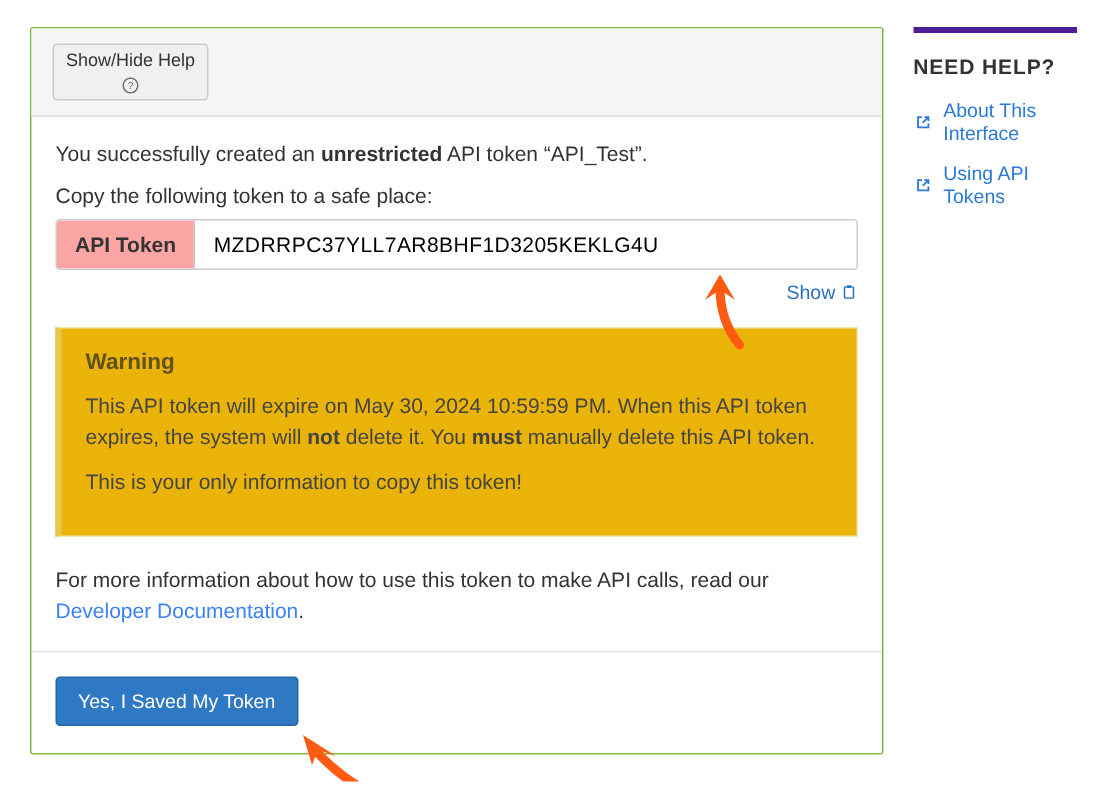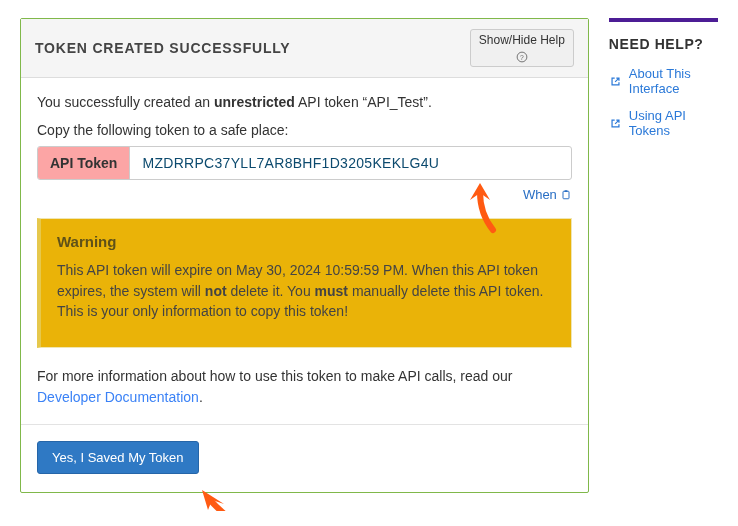--- a/index.html
+++ b/index.html
@@ -8,26 +8,26 @@
     .main { flex: 1; }
     .panel { border: 1px solid #80b84a; border-radius: 2px; }
     .panel-hd { background: #f5f5f5; border-bottom: 1px solid #ddd; padding: 10px 14px; display: flex; justify-content: space-between; align-items: center; }
     .panel-hd h2 { font-size: 14px; font-weight: 600; letter-spacing: 0.8px; color: #444; }
     .help-btn { background: #f0f0f0; border: 1px solid #ccc; border-radius: 3px; padding: 3px 8px; font-size: 12px; color: #333; display: inline-flex; align-items: center; gap: 4px; cursor: pointer; flex-direction: column; }
     .panel-body { padding: 14px 16px 18px; }
     .intro { margin-bottom: 10px; line-height: 1.45; }
     .copy-msg { margin-bottom: 8px; }
     .token-row { display: flex; border: 1px solid #ccc; border-radius: 3px; overflow: hidden; margin-bottom: 6px; }
     .token-label { background: #fca5a5; padding: 8px 12px; font-weight: 600; border-right: 1px solid #ccc; white-space: nowrap; }
-    .token-val { padding: 8px 12px; font-family: inherit; color: #0c4a6e; flex: 1; letter-spacing: 0.3px; }
+    .token-val { padding: 8px 12px; font-family: inherit; color: #000000; flex: 1; letter-spacing: 0.3px; }
     .copy-link-row { text-align: right; margin-bottom: 16px; }
     .copy-link { color: #286ec4; cursor: pointer; font-size: 13px; display: inline-flex; align-items: center; gap: 3px; }
     .warn { background: #eab308; border: 1px solid #efe6b3; border-left: 4px solid #e6c84c; padding: 14px 16px 26px; margin-bottom: 18px; }
     .warn h3 { color: #5f5119; font-size: 15px; font-weight: 600; margin-bottom: 10px; }
-    .warn p { color: #444; line-height: 1.45; margin-bottom: 0; }
+    .warn p { color: #444; line-height: 1.45; margin-bottom: 10px; }
     .warn p:last-child { margin-bottom: 0; }
     .more-info { line-height: 1.5; margin-bottom: 8px; }
     .more-info a { color: #3b82f6; text-decoration: none; }
     .divider { border: none; border-top: 1px solid #e3e3e3; margin: 16px -16px 16px; }
     .chk-row { display: flex; align-items: center; gap: 8px; margin-bottom: 16px; }
     .chk-row input { width: 14px; height: 14px; cursor: pointer; }
     .chk-row label { cursor: pointer; }
     .chk-row em { font-style: italic; }
     .btn-primary { background: #2f79c4; color: #fff; border: 1px solid #2565a8; border-radius: 3px; padding: 8px 14px; font-size: 13px; cursor: pointer; }
     .side { width: 200px; }
@@ -41,21 +41,20 @@
     .main-wrap { position: relative; }
   </style>
 </head>
 <body>
 
 <div class="page">
   <div class="main-wrap">
     <div class="main">
       <div class="panel">
         <div class="panel-hd">
-          <h2>TOKEN CREATED SUCCESSFULLY</h2>
           <button class="help-btn">
             <span>Show/Hide Help</span>
             <span class="qicon">
               <svg viewBox="0 0 16 16">
                   <circle cx="8" cy="8" r="6.5" fill="none" stroke="#666" stroke-width="1.2"></circle>
                   <text x="8" y="11.5" text-anchor="middle" font-size="9" fill="#666" font-family="Arial">?</text>
                 </svg>
             </span>
           </button>
         </div>
@@ -63,21 +62,21 @@
           <p class="intro">
             <span>You successfully created an </span><strong>unrestricted</strong><span> API token “API_Test”.</span>
           </p>
           <p class="copy-msg">Copy the following token to a safe place:</p>
           <div class="token-row">
             <div class="token-label">API Token</div>
             <div class="token-val">MZDRRPC37YLL7AR8BHF1D3205KEKLG4U</div>
           </div>
           <div class="copy-link-row">
             <span class="copy-link">
-              <span>When</span>
+              <span>Show</span>
               <span class="clip">
                 <svg viewBox="0 0 16 16">
                     <rect x="4" y="3" width="8" height="10" rx="1" fill="none" stroke="#286ec4" stroke-width="1.3"></rect>
                     <rect x="6" y="1.5" width="4" height="2.5" rx="0.8" fill="#286ec4"></rect>
                   </svg>
               </span>
             </span>
           </div>
           <div class="warn">
             <h3>Warning</h3>

